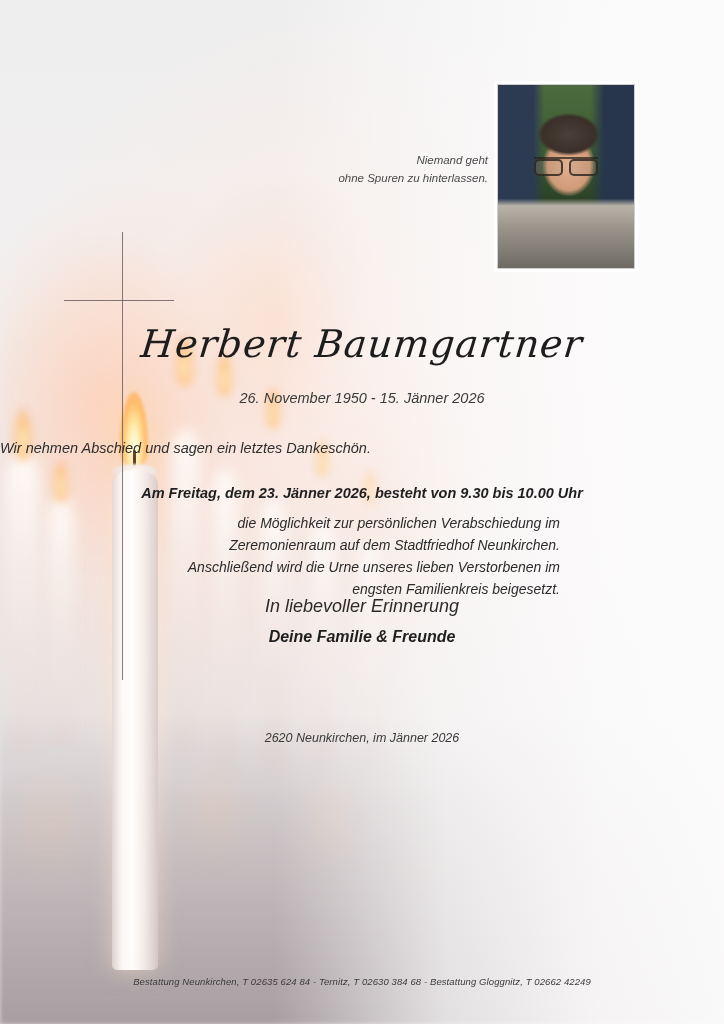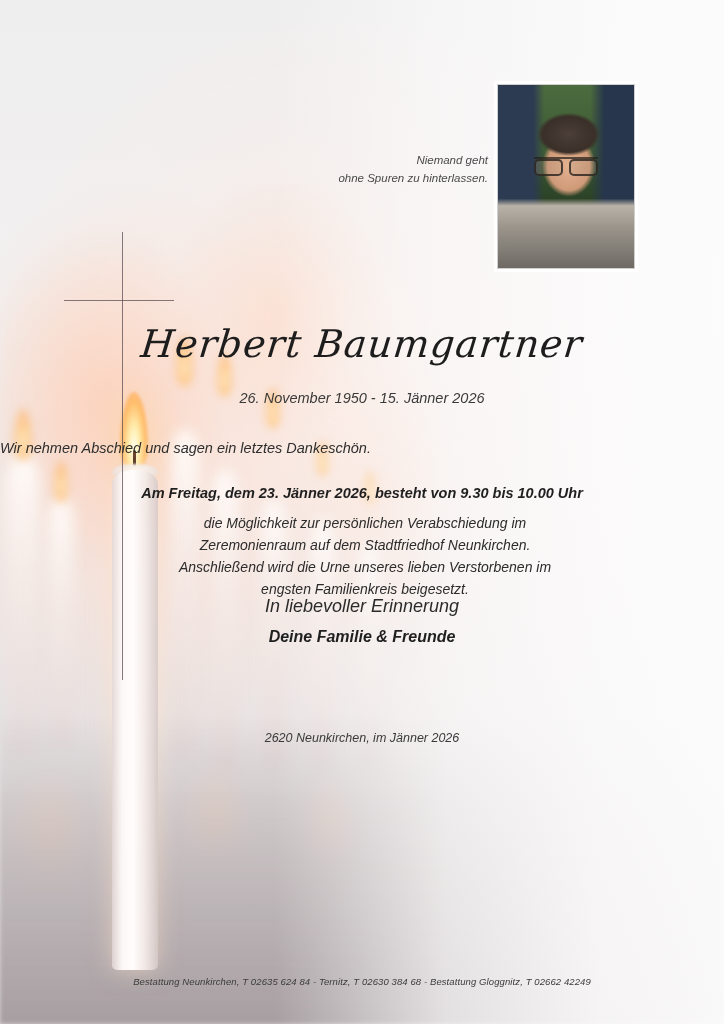--- a/index.html
+++ b/index.html
@@ -257,21 +257,21 @@
     font-style: italic;
     font-weight: bold;
     font-size: 14.5px;
     color: #1f1f1f;
   }
   .ceremony-body {
     position: absolute;
     left: 170px;
     width: 390px;
     top: 512px;
-    text-align: center;
+    text-align: right;
     font-style: italic;
     font-size: 14px;
     line-height: 1.58;
     color: #2b2b2b;
   }
   .memory {
     position: absolute;
     left: 0; right: 0;
     top: 596px;
     text-align: center;

